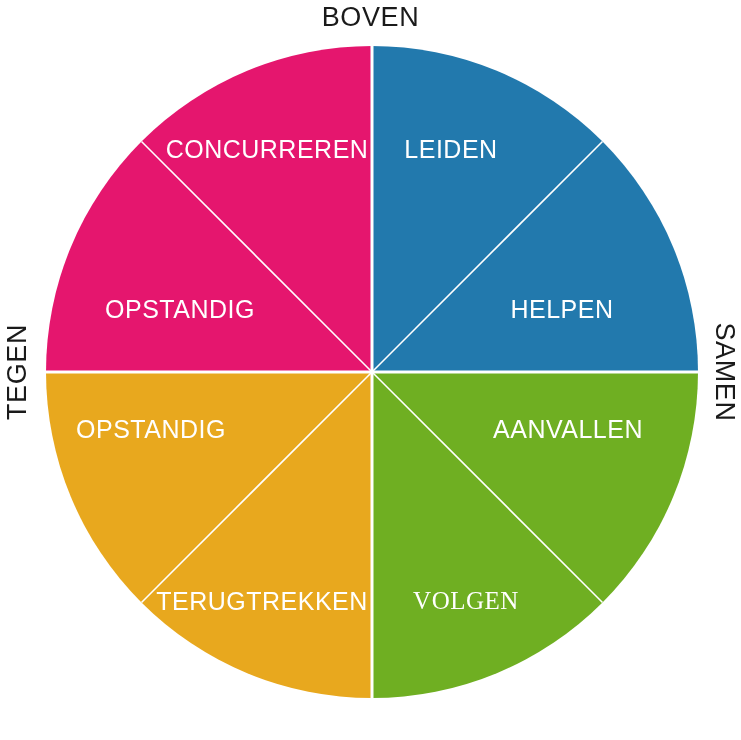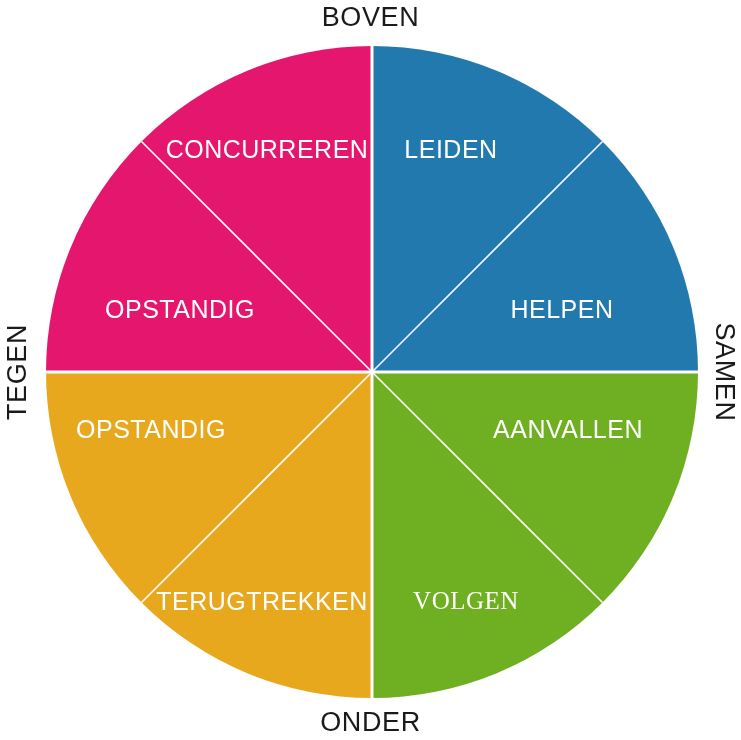--- a/index.html
+++ b/index.html
@@ -85,21 +85,20 @@
     pointer-events: none;
   }
 </style>
 </head>
 <body>
 
 <div id="stage">
 
   <div class="axis-label" id="label-boven">BOVEN</div>
 
-  <div class="axis-label" id="label-onder">ONDER</div>
 
   <div class="axis-label" id="label-tegen">TEGEN</div>
 
   <div class="axis-label" id="label-samen">SAMEN</div>
 
   <div id="wheel-wrap">
     <svg id="wheel" viewBox="0 0 652 652" xmlns="http://www.w3.org/2000/svg">
       <g id="wheel-slices">
           <path d="M 326 326 L 326.00 0.00 A 326 326 0 0 1 652.00 326.00 Z" fill="#2279AD"></path>
           <path d="M 326 326 L 652.00 326.00 A 326 326 0 0 1 326.00 652.00 Z" fill="#6FAF22"></path>

